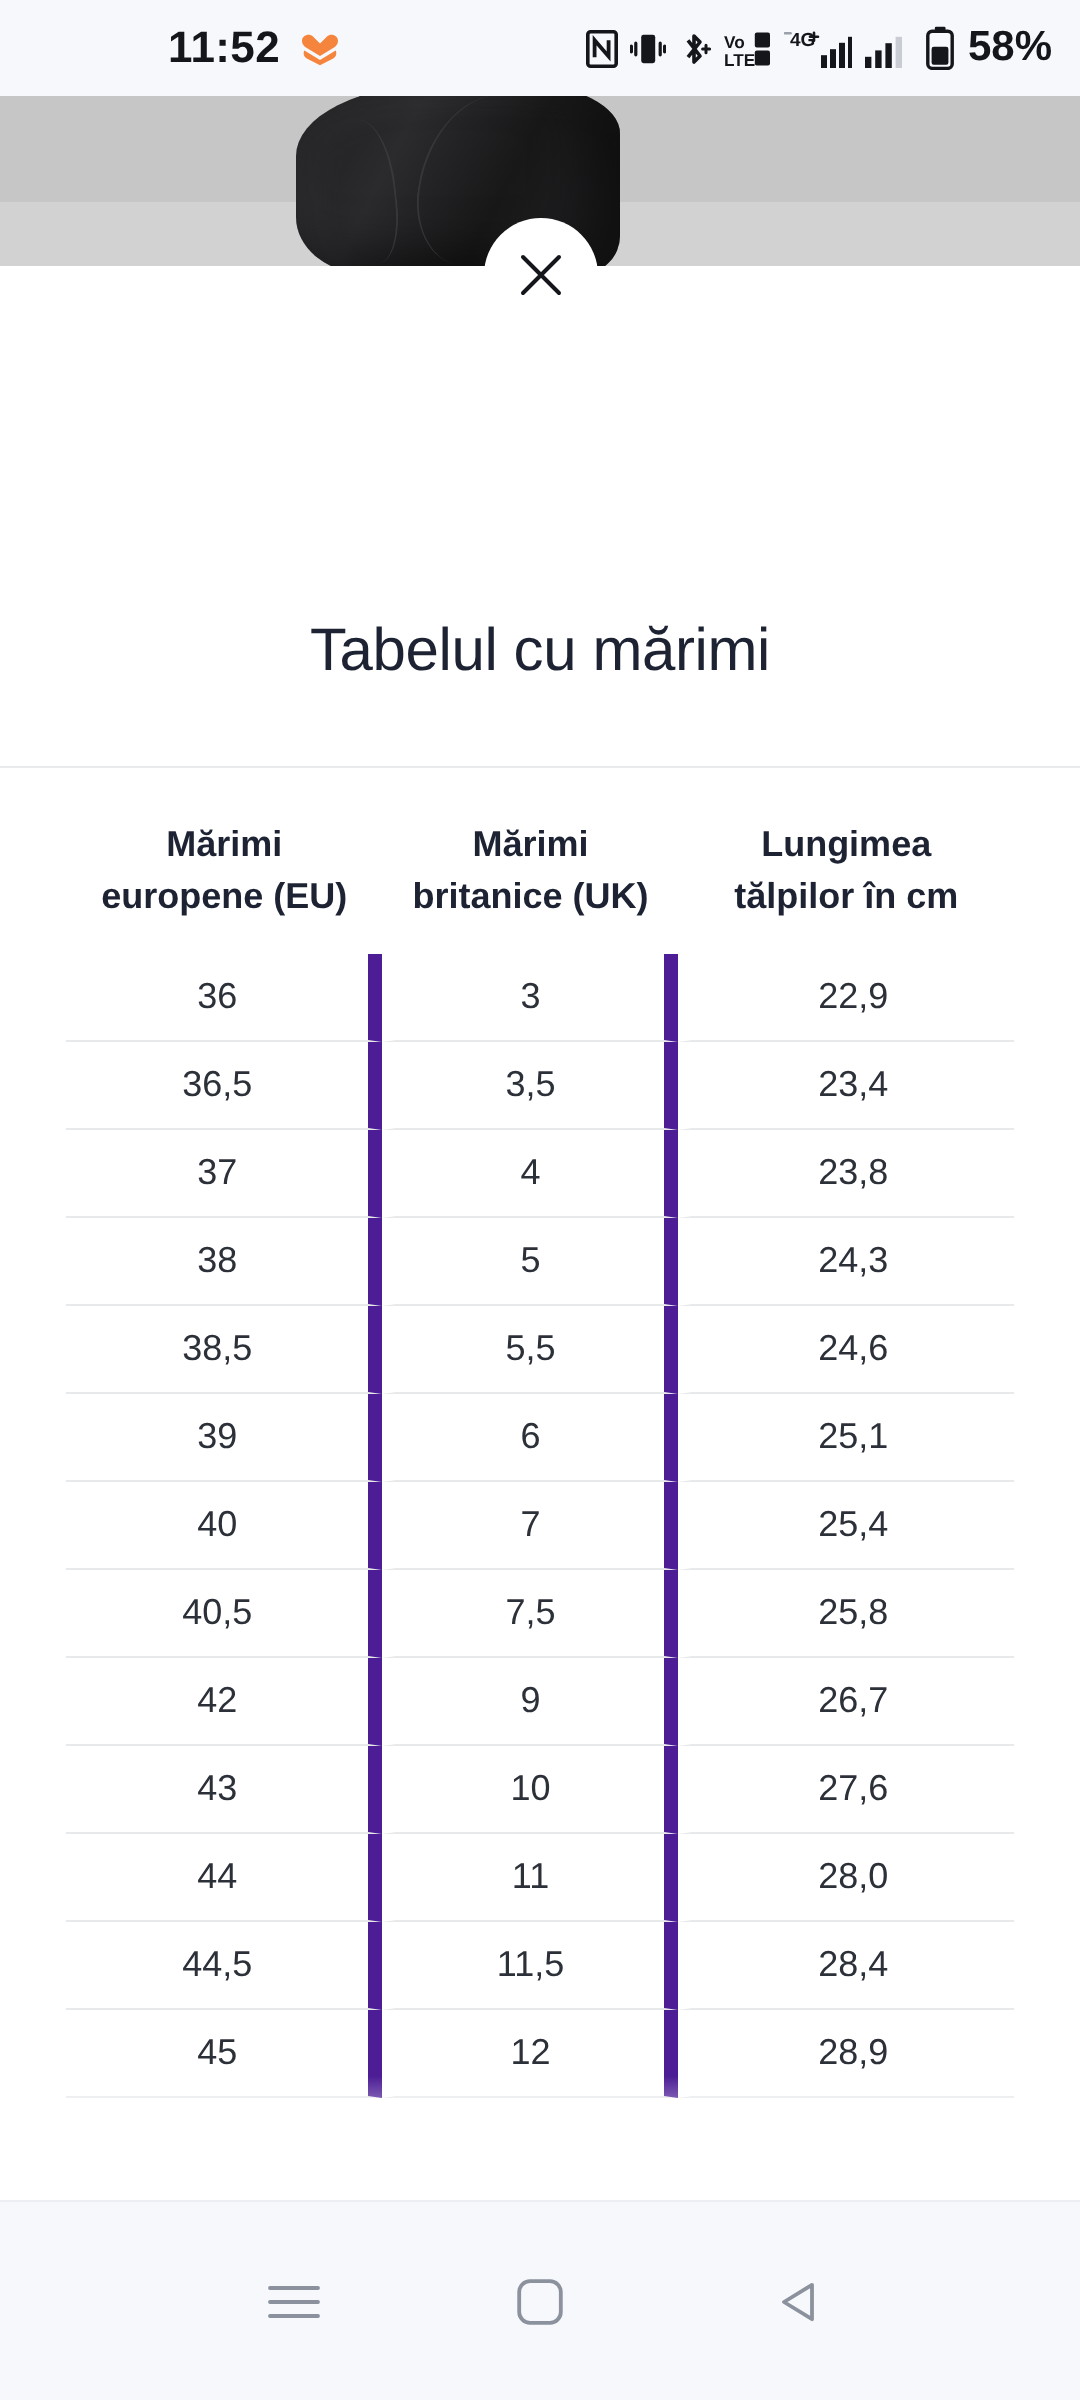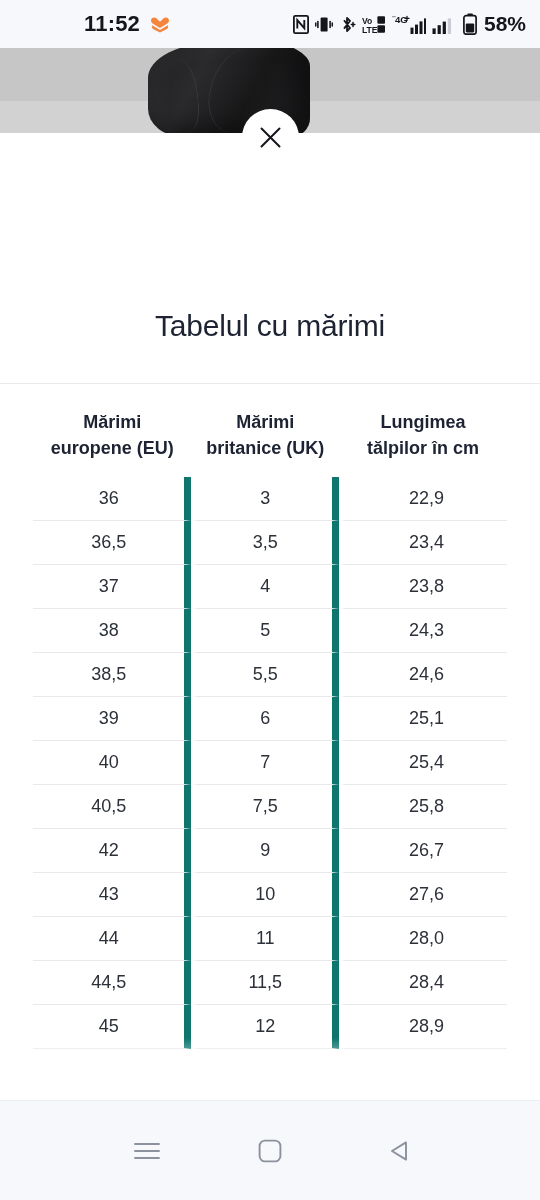--- a/index.html
+++ b/index.html
@@ -196,21 +196,21 @@
 
   .size-table td {
     padding: 11px 6px 11px 6px;
     font-size: 18px;
     color: #2c3038;
     text-align: center;
     border-bottom: 1px solid #e8e9eb;
     background-clip: padding-box;
   }
   .size-table td.gap-left { border-left: 7px solid #ffffff; }
-  .size-table td.gap-right { border-right: 7px solid #0f766e; }
+  .size-table td.gap-right { border-right: 7px solid #4c1d95; }
 
   .sheet-fade {
     position: absolute;
     bottom: 0; left: 0;
     width: 540px;
     height: 62px;
     background: linear-gradient(to bottom, rgba(255,255,255,0) 0%, #ffffff 66%);
     z-index: 16;
     pointer-events: none;
   }

